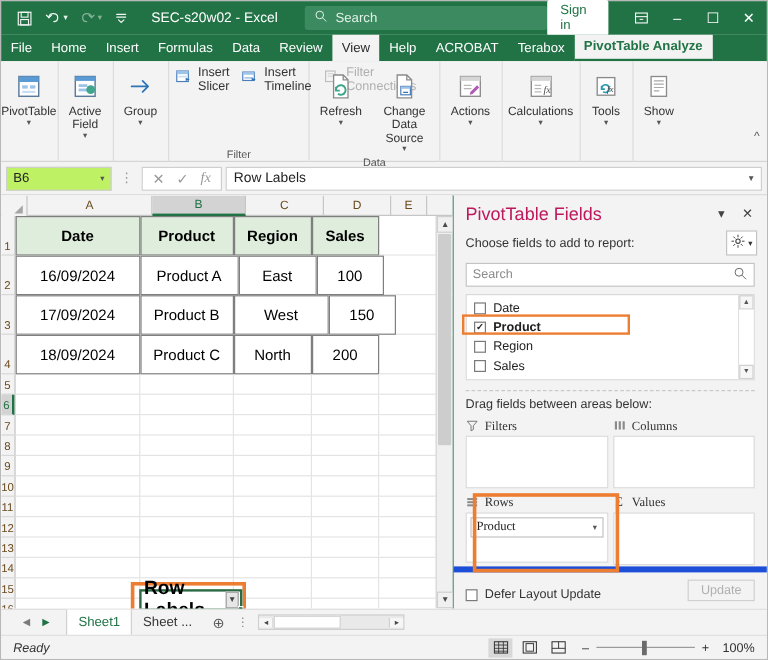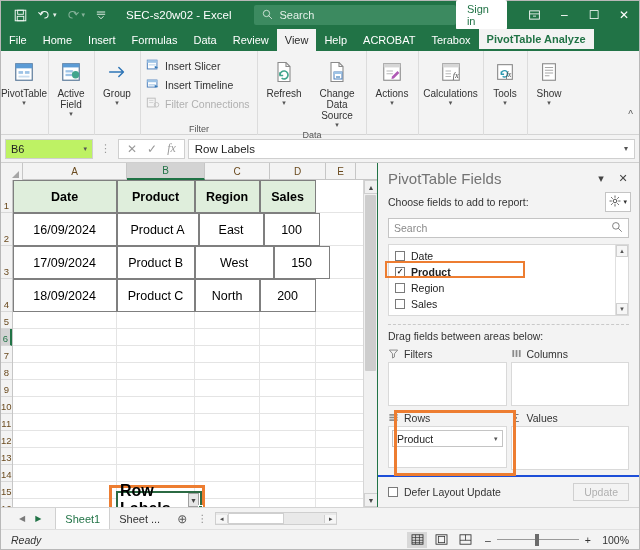--- a/index.html
+++ b/index.html
@@ -197,21 +197,21 @@
 
   
   .pane {
     flex: 1; background: #f3f3f3; border-left: 1px solid #217346;
     display: flex; flex-direction: column; min-width: 0;
   }
   .pane-head {
     display: flex; align-items: center; padding: 7px 8px 2px 10px;
     gap: 6px;
   }
-  .pane-title { font-size: 15px; color: #737373; flex: 1; white-space: nowrap; }
+  .pane-title { font-size: 15px; color: #be185d; flex: 1; white-space: nowrap; }
   .pane-ico { font-size: 11px; color: #444; width: 16px; text-align:center;}
   .pane-sub {
     display: flex; align-items: center; padding: 3px 8px 4px 10px; gap: 6px;
   }
   .pane-sub-lbl { font-size: 10.5px; color: #333; flex: 1; }
   .gear-btn {
     display: flex; align-items: center; gap: 2px; border: 1px solid #c4c4c4;
     background: #fff; padding: 2px 3px; font-size: 11px; color: #333;
   }
   .search-field {
@@ -247,42 +247,42 @@
     height: 12px; display: flex; align-items: center; justify-content: center;
     font-size: 6px; color: #555; border: 1px solid #d0d0d0; background:#f6f6f6;
   }
   .fls-thumb { flex:1; background:#fff; }
   .dashed-sep { border-top: 1px dashed #c9c9c9; margin: 8px 10px 0 10px; }
   .drag-lbl { font-size: 10.5px; color: #333; padding: 5px 10px 4px 10px; }
   .areas {
     display: grid; grid-template-columns: 1fr 1fr; gap: 4px;
     padding: 0 10px; position: relative;
   }
-  .area { display: flex; flex-direction: column; }
+  .area { display: flex; flex-direction: column; font-family: Liberation Serif, serif; }
   .area-hd {
     display: flex; align-items: center; gap: 5px; font-size: 10.5px;
     color: #333; height: 16px;
   }
   .area-ico { font-size: 9px; color: #777; width: 11px; text-align: center;}
   .area-box {
     background: #fff; border: 1px solid #d9d9d9; height: 44px; padding: 3px;
   }
   .area-box.rows { height: 42px; }
   .field-chip {
     background: #fff; border: 1px solid #c4c4c4; height: 17px;
     display: flex; align-items: center; justify-content: space-between;
     padding: 0 4px; font-size: 10.5px; color: #222;
   }
   .rows-highlight {
     position: absolute; left: 6px; top: 0px; width: 122px; height: 66px;
     border: 3px solid #ed7d31; pointer-events: none;
   }
   .pane-foot {
-    margin-top: auto; display: flex; align-items: center;
-    padding: 6px 10px 6px 10px; gap: 6px; border-top: 2px solid #1d4ed8;
+    margin-top: auto; display: flex; align-items: flex-end;
+    padding: 6px 10px 6px 10px; gap: 6px; border-top: 5px solid #1d4ed8;
   }
   .defer-lbl { font-size: 10.5px; color: #333; flex: 1; }
   .upd-btn {
     border: 1px solid #d0d0d0; background: #f3f3f3; color: #b0b0b0;
     font-size: 10.5px; padding: 2px 10px;
   }
 
   
   .sheetbar {
     flex: 0 0 22px; height: 22px; background: #f3f3f3; display: flex;
@@ -450,21 +450,21 @@
               </svg>
           </span>
           <span class="lbl">Group</span>
           <span class="caret">▾</span>
         </div>
       </div>
       <div class="rgroup-label">&nbsp;</div>
     </div>
 
     <div class="rgroup" style="width:117px">
-      <div class="rgroup-body" style="flex-direction:column;padding-top:5px">
+      <div class="rgroup-body" style="flex-direction:row;padding-top:5px">
         <div class="smallrow">
           <span>
             <svg width="14" height="14" viewBox="0 0 16 16">
                 <rect x="1.5" y="2.5" width="11" height="10" fill="#fff" stroke="#4a7ebb" stroke-width="1.1"></rect>
                 <rect x="1.5" y="2.5" width="11" height="3" fill="#9dc3e6"></rect>
                 <rect x="3" y="7" width="8" height="1.6" fill="#c9ddf0"></rect>
                 <path d="M10 9l4 1.5-4 1.5z" fill="#2e75b6"></path>
               </svg>
           </span>
           <span>Insert Slicer</span>

